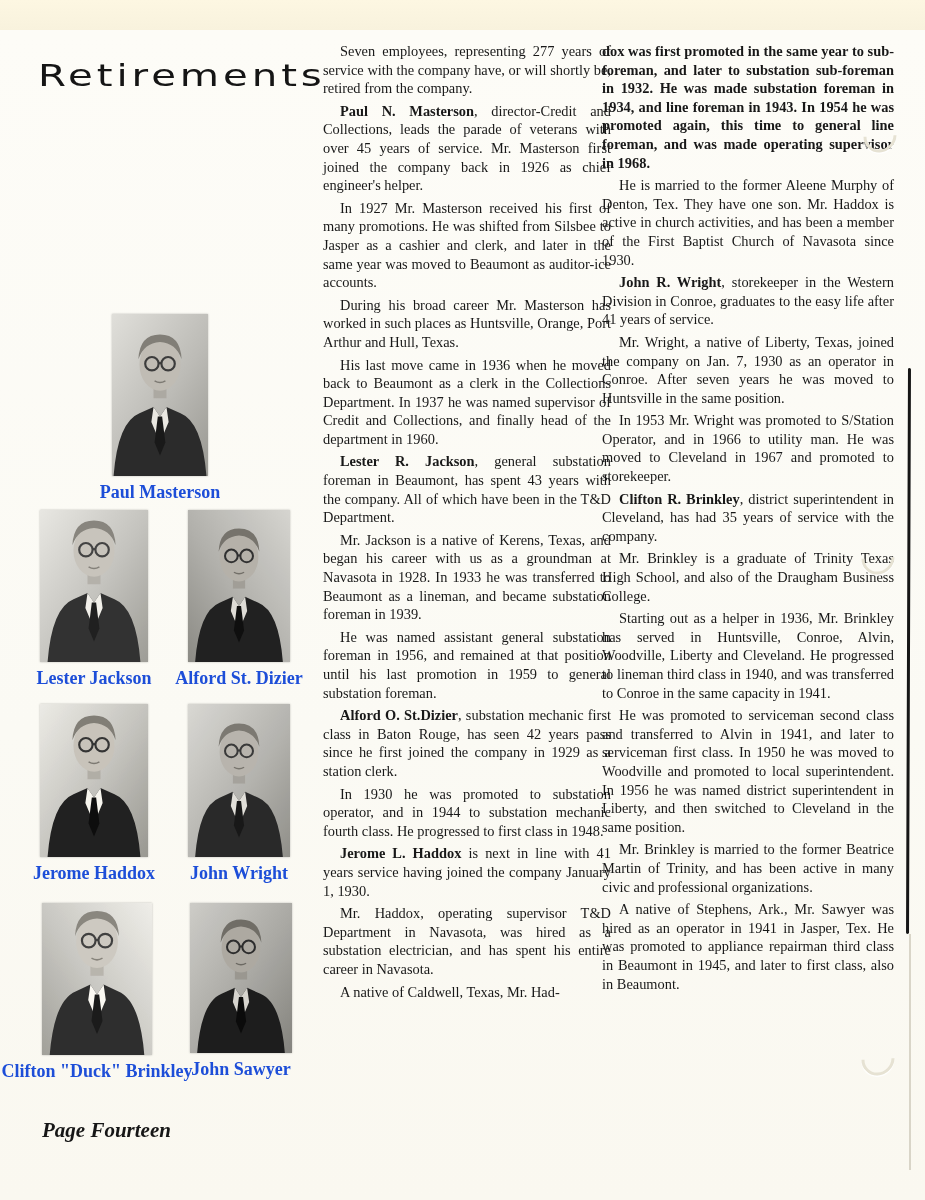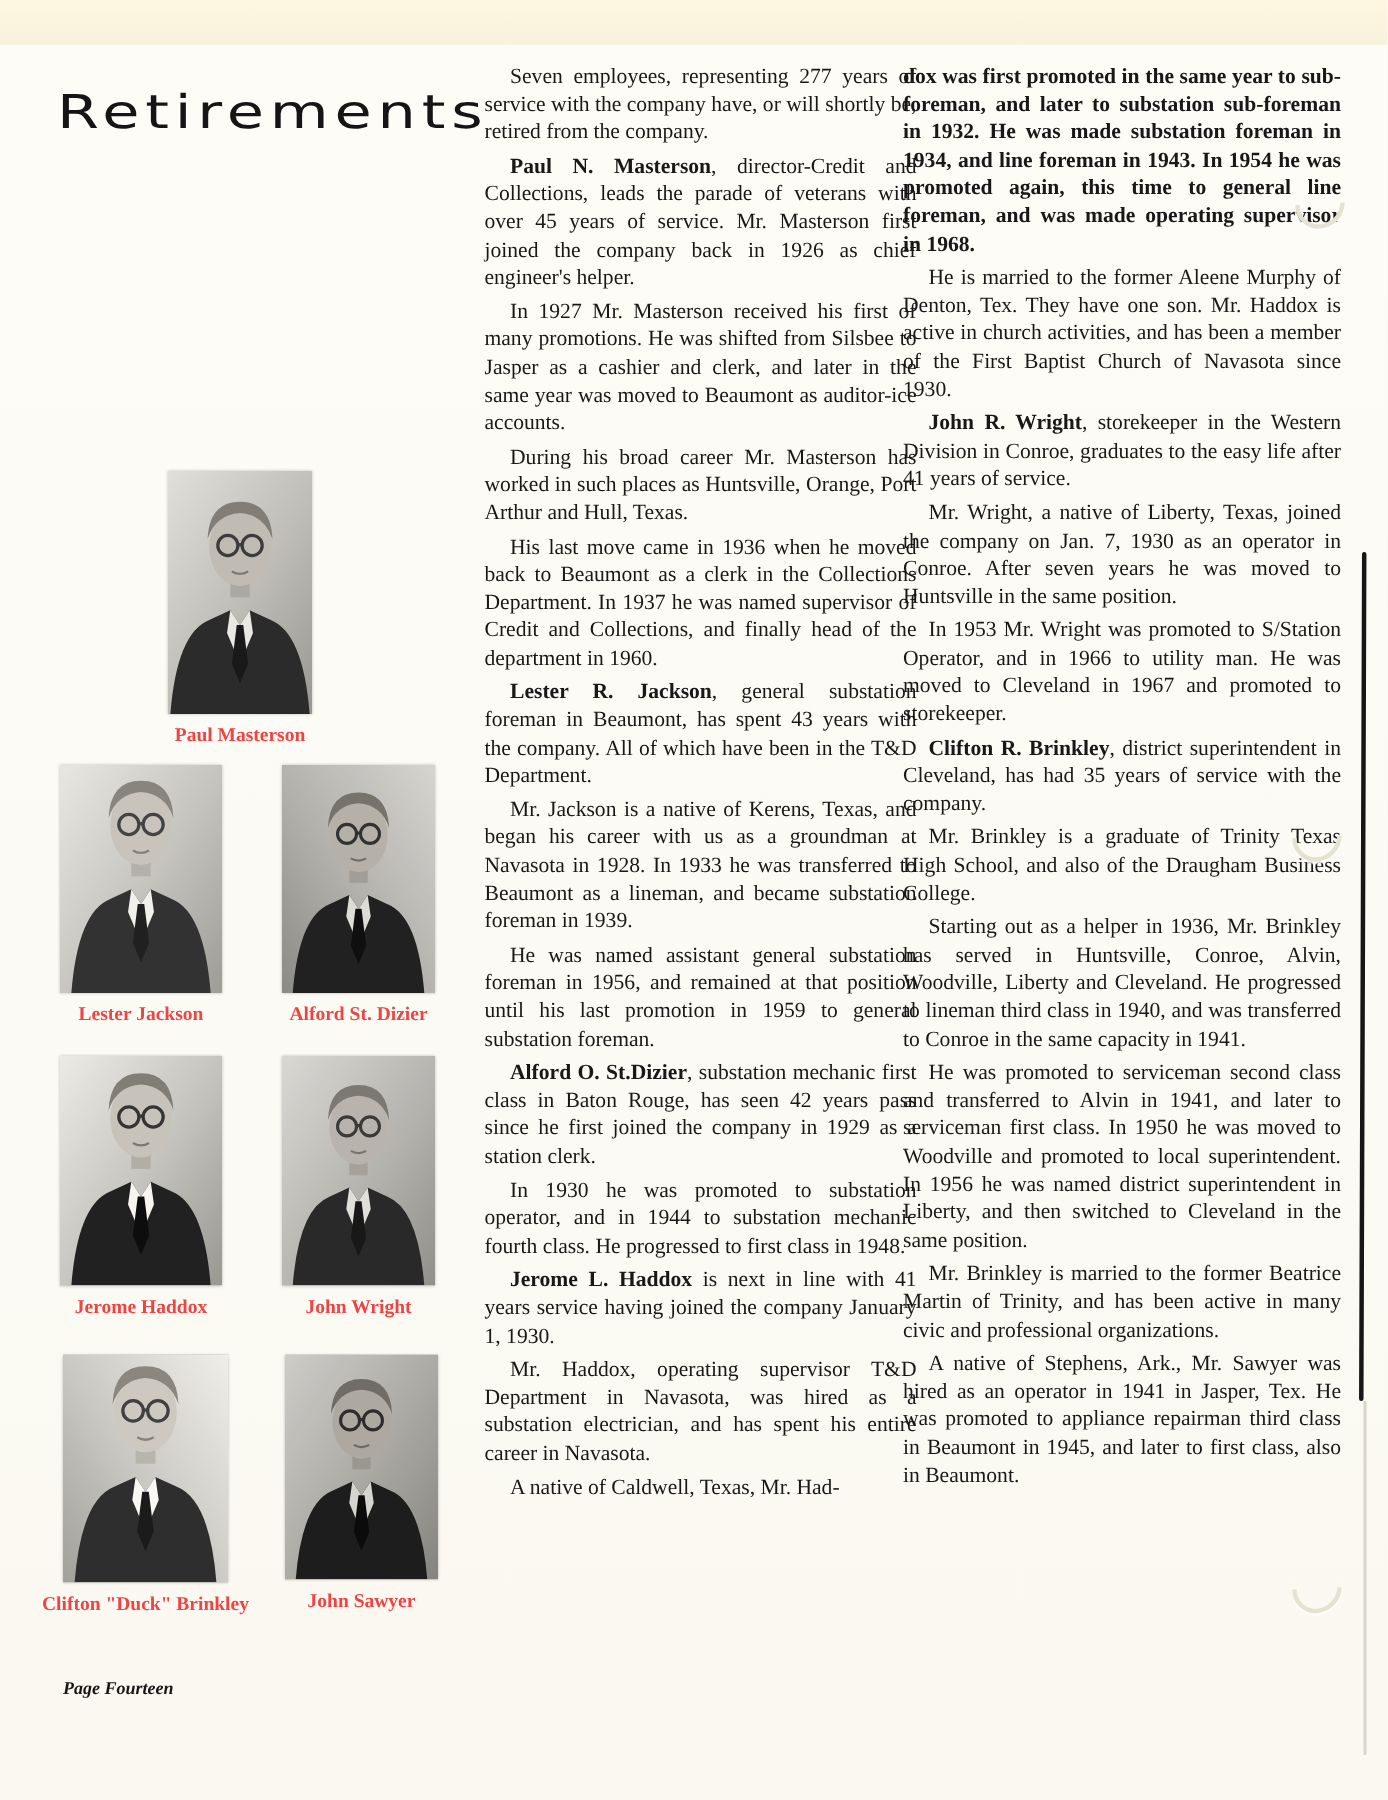--- a/index.html
+++ b/index.html
@@ -43,39 +43,39 @@
   
   figure.photo{
     position:absolute;margin:0;display:flex;flex-direction:column;align-items:center;
   }
   .photo .frame{
     overflow:hidden;background:#c8c7c2;
     box-shadow:0 0 2px rgba(0,0,0,0.25);
   }
   .photo .frame svg{display:block;width:100%;height:100%;}
   .photo figcaption{
-    font-weight:bold;font-size:13px;margin-top:6px;white-space:nowrap;color:#ef4444;
+    font-weight:bold;font-size:18px;margin-top:6px;white-space:nowrap;color:#1d4ed8;
   }
   #photo-1 .frame{width:96px;height:162px;}
   #photo-2 .frame{width:108px;height:152px;}
   #photo-3 .frame{width:102px;height:152px;}
   #photo-4 .frame{width:108px;height:153px;}
   #photo-5 .frame{width:102px;height:153px;}
   #photo-6 .frame{width:110px;height:152px;}
   #photo-7 .frame{width:102px;height:150px;}
   #photo-2 svg{filter:brightness(1.06) contrast(0.95);}
   #photo-3 svg{filter:brightness(0.92) contrast(1.08);transform:scaleX(-1);}
   #photo-4 svg{filter:contrast(1.12);}
   #photo-5 svg{filter:brightness(0.96);}
   #photo-6 svg{filter:brightness(1.07);transform:scaleX(-1);}
   #photo-7 svg{filter:brightness(0.88) contrast(1.1);}
 
   .page-footer{
     position:absolute;left:42px;top:1118px;
-    font-style:italic;font-weight:bold;font-size:12px;color:#161616;
+    font-style:italic;font-weight:bold;font-size:21px;color:#161616;
   }
 
   
   .binding-line{
     position:absolute;left:907px;top:368px;width:3px;height:566px;
     background:#161616;border-radius:2px;transform:rotate(0.2deg);
   }
   .binding-line-faint{
     position:absolute;left:909px;top:934px;width:2px;height:236px;
     background:#d9d5c8;

